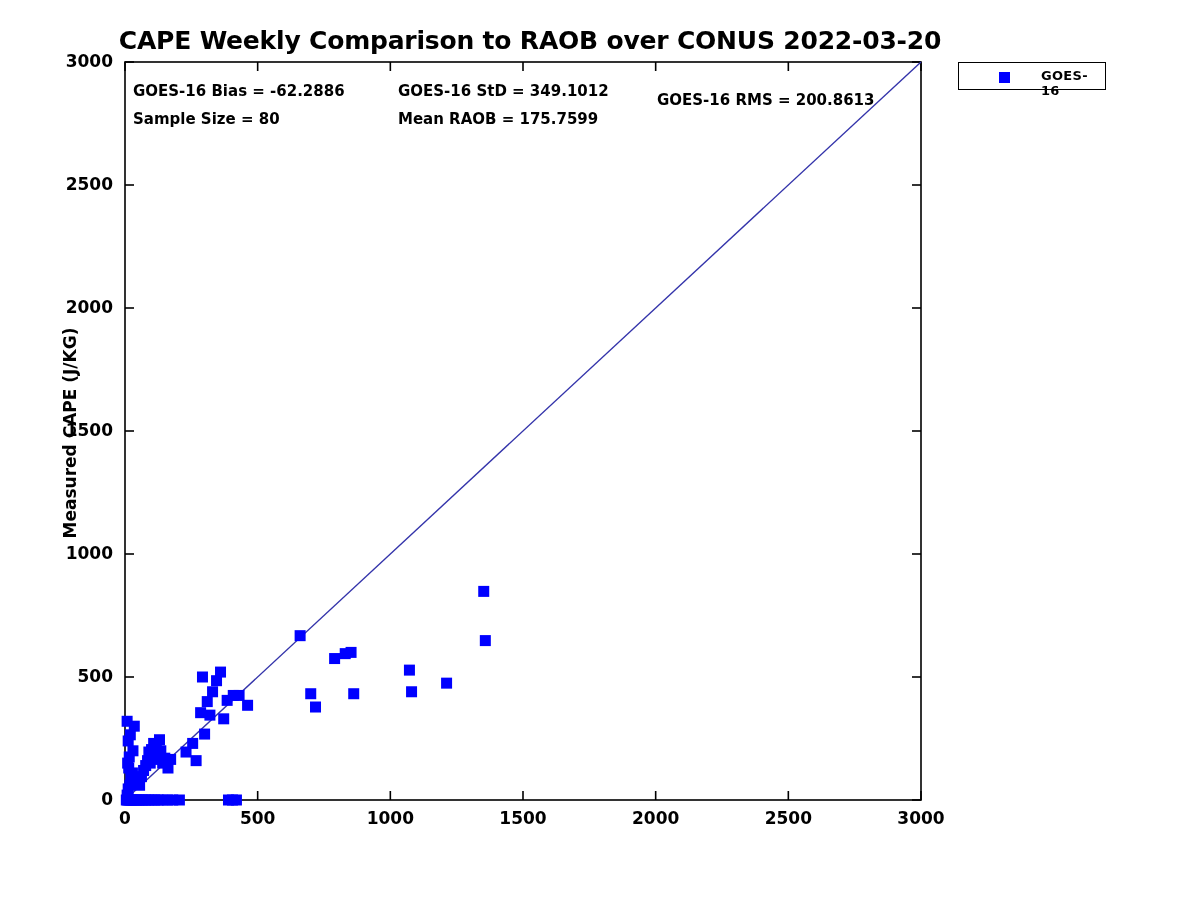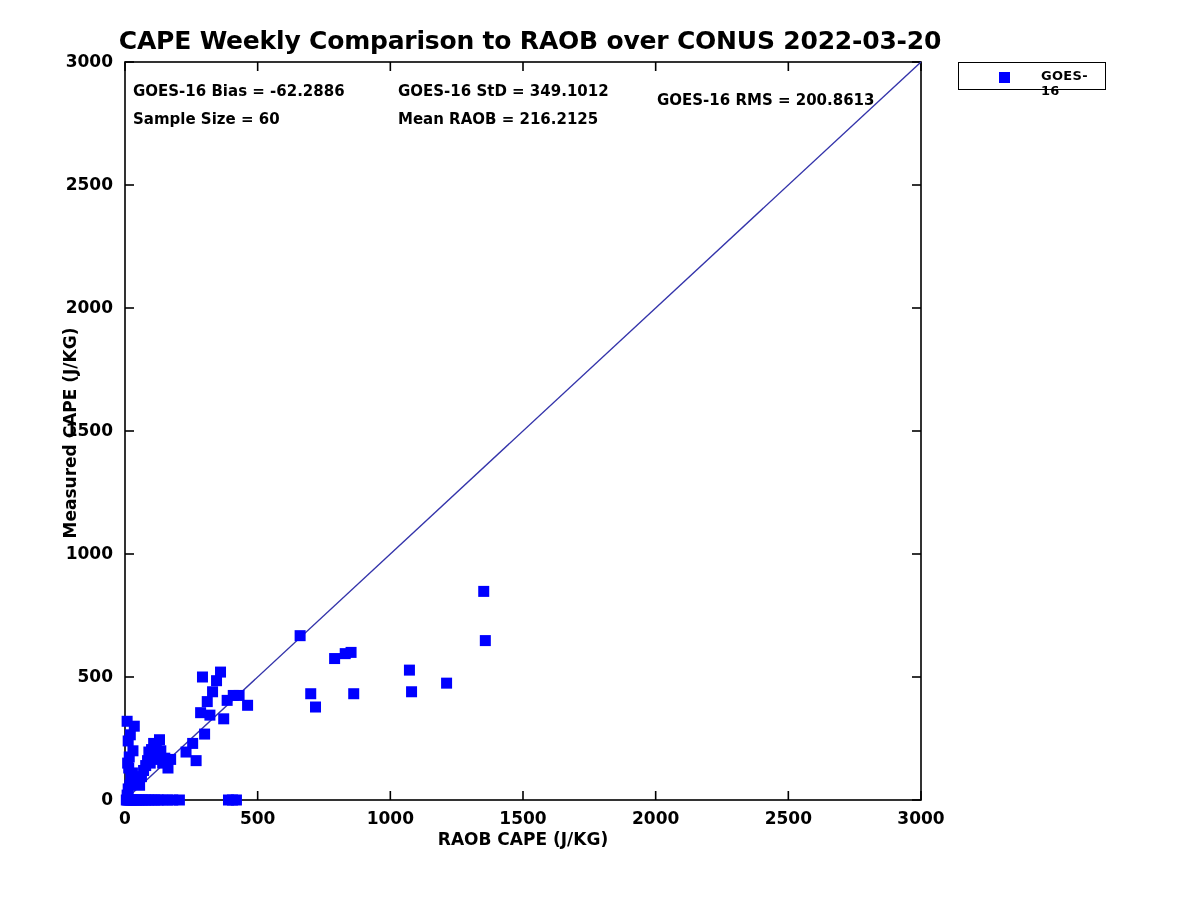--- a/index.html
+++ b/index.html
@@ -110,28 +110,27 @@
     height: 900px;
   }
 </style>
 </head>
 <body>
 
 <div id="figure">
 
   <div class="chart-title">CAPE Weekly Comparison to RAOB over CONUS 2022-03-20</div>
 
-  <div class="axis-label-x">RAOB CAPE (J/KG)</div>
   <div class="axis-label-y">Measured CAPE (J/KG)</div>
 
   <div class="stats-line" style="left:133px; top:82px;">GOES-16 Bias = -62.2886</div>
   <div class="stats-line" style="left:398px; top:82px;">GOES-16 StD = 349.1012</div>
   <div class="stats-line" style="left:657px; top:82px;margin-top:9px;">GOES-16 RMS = 200.8613</div>
-  <div class="stats-line" style="left:133px; top:110px;">Sample Size = 60</div>
-  <div class="stats-line" style="left:398px; top:110px;">Mean RAOB = 216.2125</div>
+  <div class="stats-line" style="left:133px; top:110px;">Sample Size = 80</div>
+  <div class="stats-line" style="left:398px; top:110px;">Mean RAOB = 175.7599</div>
 
   <svg class="plot-svg" viewBox="0 0 1200 900">
     <g id="axes-frame">
         <rect x="125" y="62" width="796" height="738" fill="none" stroke="#000000" stroke-width="1.6"></rect>
       </g>
     <g id="ticks-group">
         <line x1="125" y1="800" x2="125" y2="791" stroke="#000000" stroke-width="1.6"></line>
         <line x1="125" y1="62" x2="125" y2="71" stroke="#000000" stroke-width="1.6"></line>
         <line x1="257.66666666666663" y1="800" x2="257.66666666666663" y2="791" stroke="#000000" stroke-width="1.6"></line>
         <line x1="257.66666666666663" y1="62" x2="257.66666666666663" y2="71" stroke="#000000" stroke-width="1.6"></line>

